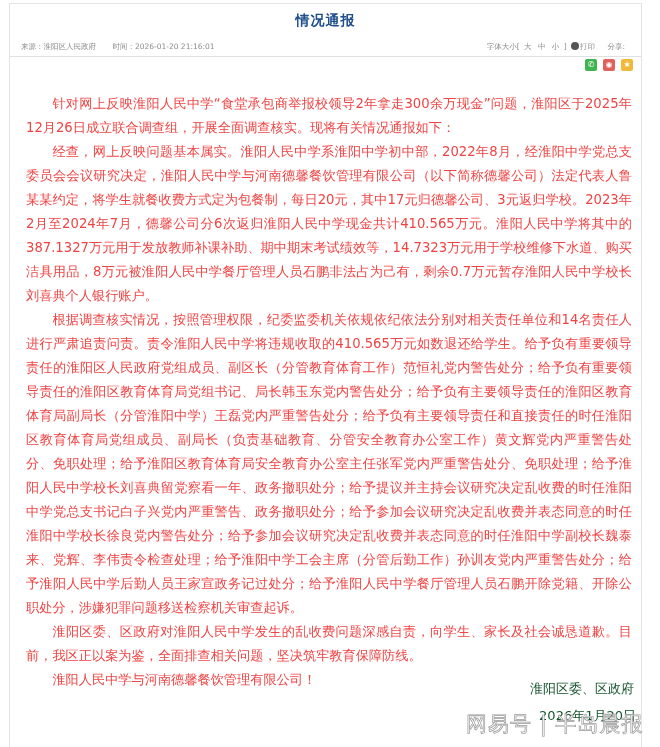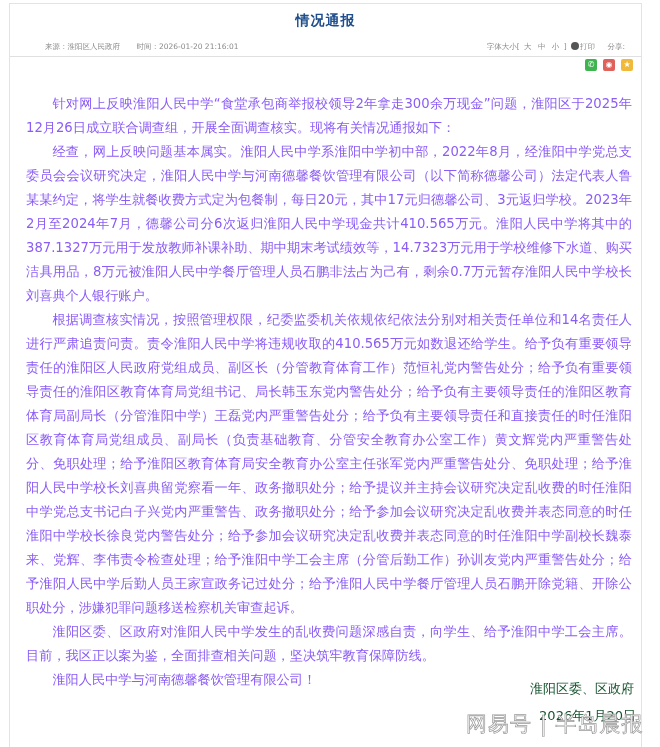--- a/index.html
+++ b/index.html
@@ -43,21 +43,20 @@
     top: 38px;
     height: 14px;
     font-size: 7.5px;
     color: #8a8a8a;
   }
   .meta-left {
     position: absolute;
     left: 0;
     top: 0;
     white-space: nowrap;
-    margin-left: 24px;
   }
   .meta-left span { margin-right: 14px; }
   .meta-right {
     position: absolute;
     right: 0;
     top: 0;
     white-space: nowrap;
   }
   .meta-right .size-btn { margin: 0 2px; cursor: pointer; }
   .meta-right .print {
@@ -101,21 +100,21 @@
     line-height: 1;
     cursor: pointer;
   }
   .content {
     position: absolute;
     left: 26px;
     top: 92px;
     width: 606px;
     font-size: 13.2px;
     line-height: 24px;
-    color: #8b5cf6;
+    color: #ef4444;
     text-align: justify;
   }
   .content p {
     margin: 0;
     text-indent: 2em;
   }
   .sign {
     position: absolute;
     right: 26px;
     text-align: right;
@@ -169,20 +168,20 @@
     <div class="share-icon" style="background:#f0b93a;">
         <span>★</span>
       </div>
   </div>
 </div>
 
 <div class="content">
   <p>针对网上反映淮阳人民中学“食堂承包商举报校领导2年拿走300余万现金”问题，淮阳区于2025年12月26日成立联合调查组，开展全面调查核实。现将有关情况通报如下：</p>
   <p>经查，网上反映问题基本属实。淮阳人民中学系淮阳中学初中部，2022年8月，经淮阳中学党总支委员会会议研究决定，淮阳人民中学与河南德馨餐饮管理有限公司（以下简称德馨公司）法定代表人鲁某某约定，将学生就餐收费方式定为包餐制，每日20元，其中17元归德馨公司、3元返归学校。2023年2月至2024年7月，德馨公司分6次返归淮阳人民中学现金共计410.565万元。淮阳人民中学将其中的387.1327万元用于发放教师补课补助、期中期末考试绩效等，14.7323万元用于学校维修下水道、购买洁具用品，8万元被淮阳人民中学餐厅管理人员石鹏非法占为己有，剩余0.7万元暂存淮阳人民中学校长刘喜典个人银行账户。</p>
   <p>根据调查核实情况，按照管理权限，纪委监委机关依规依纪依法分别对相关责任单位和14名责任人进行严肃追责问责。责令淮阳人民中学将违规收取的410.565万元如数退还给学生。给予负有重要领导责任的淮阳区人民政府党组成员、副区长（分管教育体育工作）范恒礼党内警告处分；给予负有重要领导责任的淮阳区教育体育局党组书记、局长韩玉东党内警告处分；给予负有主要领导责任的淮阳区教育体育局副局长（分管淮阳中学）王磊党内严重警告处分；给予负有主要领导责任和直接责任的时任淮阳区教育体育局党组成员、副局长（负责基础教育、分管安全教育办公室工作）黄文辉党内严重警告处分、免职处理；给予淮阳区教育体育局安全教育办公室主任张军党内严重警告处分、免职处理；给予淮阳人民中学校长刘喜典留党察看一年、政务撤职处分；给予提议并主持会议研究决定乱收费的时任淮阳中学党总支书记白子兴党内严重警告、政务撤职处分；给予参加会议研究决定乱收费并表态同意的时任淮阳中学校长徐良党内警告处分；给予参加会议研究决定乱收费并表态同意的时任淮阳中学副校长魏泰来、党辉、李伟责令检查处理；给予淮阳中学工会主席（分管后勤工作）孙训友党内严重警告处分；给予淮阳人民中学后勤人员王家宣政务记过处分；给予淮阳人民中学餐厅管理人员石鹏开除党籍、开除公职处分，涉嫌犯罪问题移送检察机关审查起诉。</p>
-  <p>淮阳区委、区政府对淮阳人民中学发生的乱收费问题深感自责，向学生、给予淮阳中学工会主席。目前，我区正以案为鉴，全面排查相关问题，坚决筑牢教育保障防线。</p>
+  <p>淮阳区委、区政府对淮阳人民中学发生的乱收费问题深感自责，向学生、家长及社会诚恳道歉。目前，我区正以案为鉴，全面排查相关问题，坚决筑牢教育保障防线。</p>
   <p>淮阳人民中学与河南德馨餐饮管理有限公司！</p>
 </div>
 
 <div class="sign sign-org">淮阳区委、区政府</div>
 <div class="sign sign-date">2026年1月20日</div>
 
 <div class="watermark">网易号 | 半岛晨报</div>
 
 </body></html>

